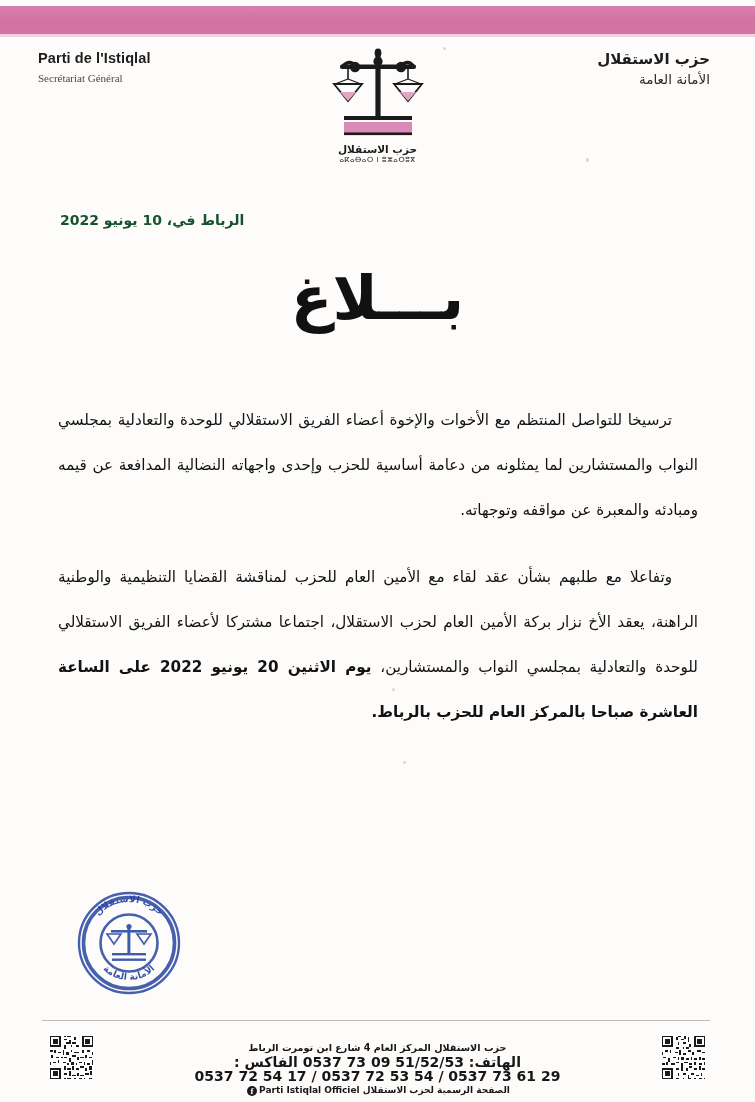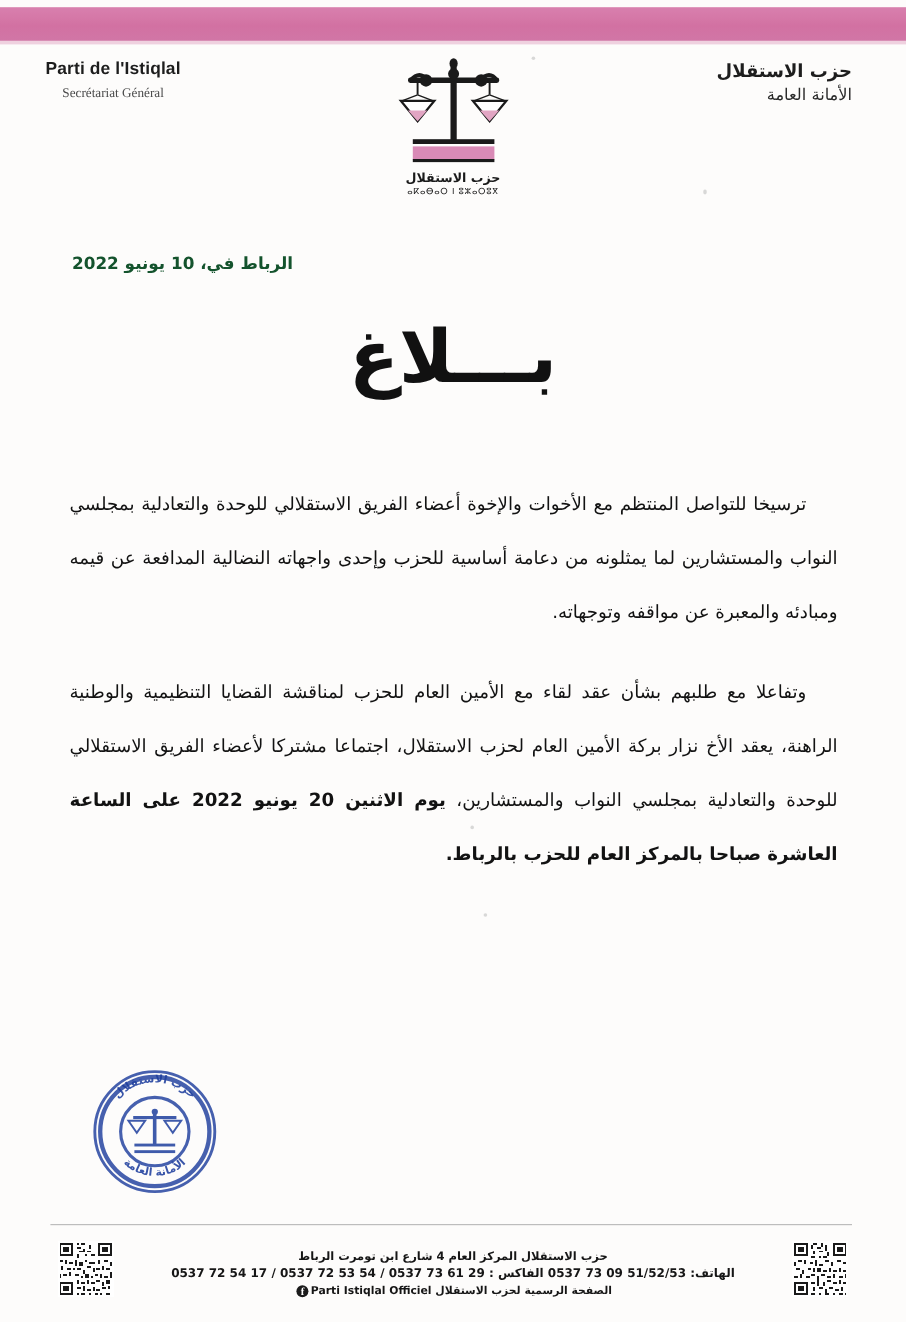--- a/index.html
+++ b/index.html
@@ -41,21 +41,21 @@
   .header {
     position: absolute;
     left: 0; top: 42px;
     width: 755px;
     height: 125px;
   }
   .hdr-fr {
     position: absolute;
     left: 38px;
     top: 8px;
-    text-align: center;
+    text-align: left;
     color: #262626;
   }
   .hdr-fr .l1 {
     font-family: "Liberation Sans", sans-serif;
     font-weight: bold;
     font-size: 14.5px;
     letter-spacing: 0.1px;
     color: #1d1d1d;
   }
   .hdr-fr .l2 {
@@ -207,21 +207,21 @@
     font-family: "DejaVu Sans", sans-serif;
     font-weight: bold;
     font-size: 9.6px;
     line-height: 14px;
   }
   .footer-center .f2,
   .footer-center .f3,
   .footer-center .f4 {
     font-family: "DejaVu Sans", sans-serif;
     font-weight: bold;
-    font-size: 10px;
+    font-size: 14px;
     line-height: 14px;
   }
   .footer-center .f4 { font-size: 9px; }
   .fb-badge {
     display: inline-block;
     width: 10px;
     height: 10px;
     border-radius: 50%;
     background: #1b1b1b;
     color: #ffffff;

